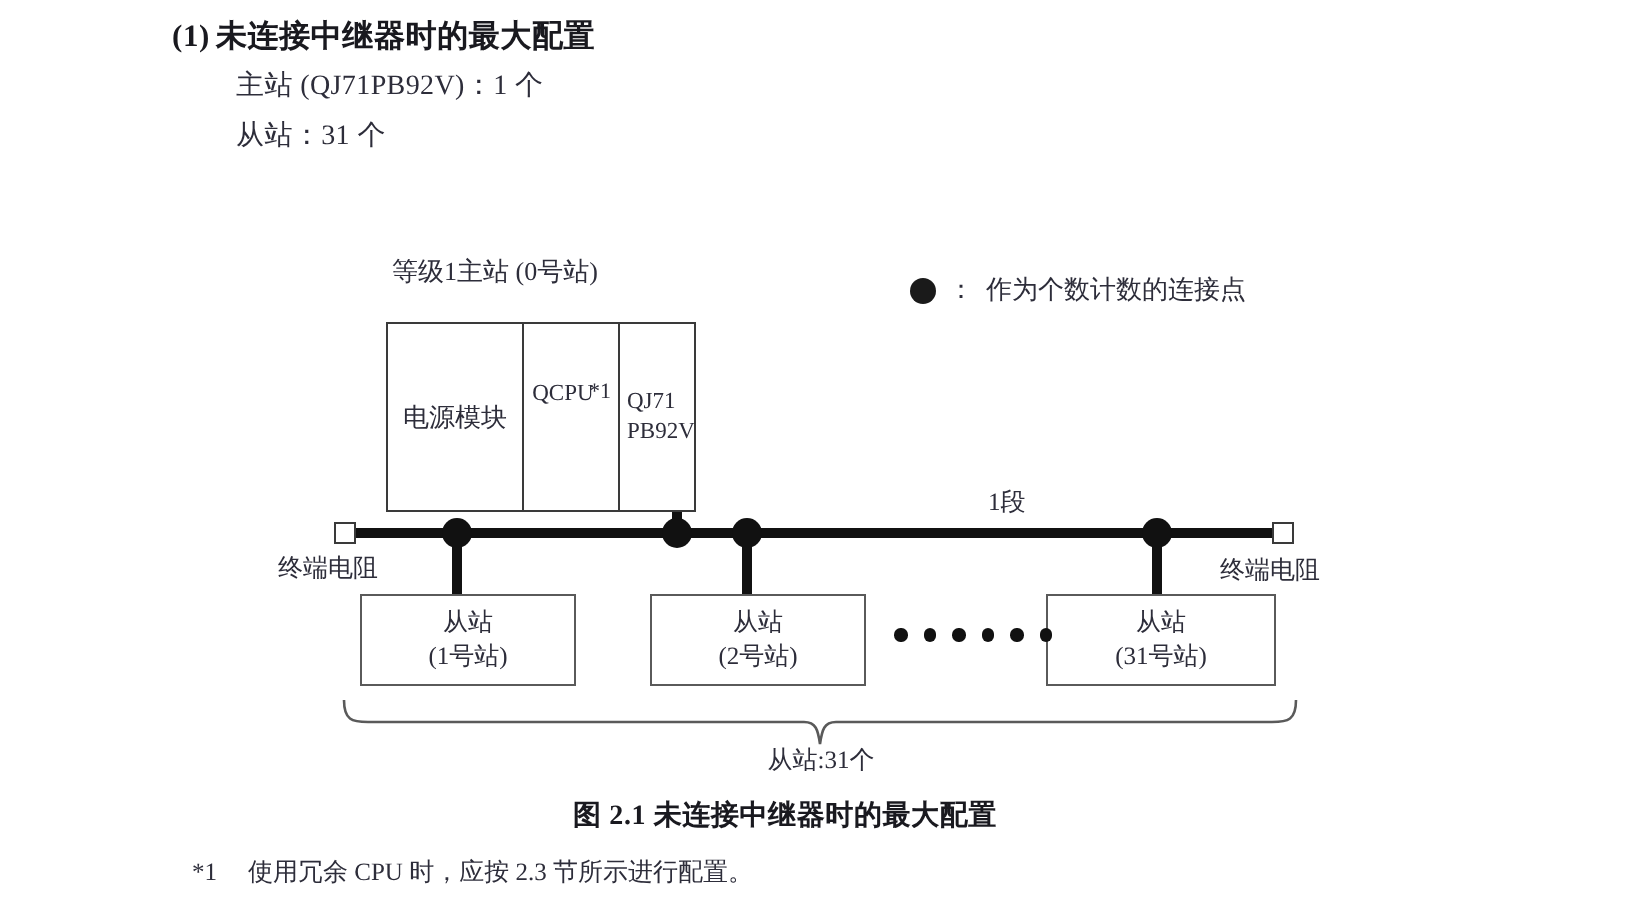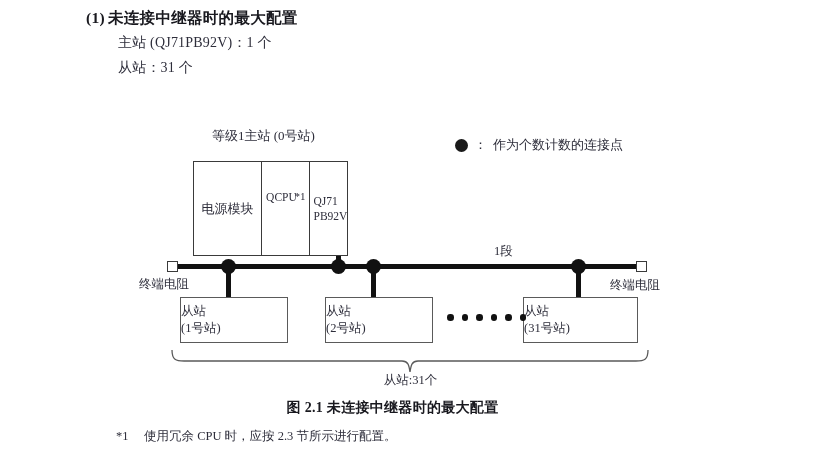--- a/index.html
+++ b/index.html
@@ -18,21 +18,21 @@
   #heading .num{margin-right:3px;}
   #line-master{left:118px;top:34px;font-size:14px;color:#2d2d3a;letter-spacing:0.2px;}
   #line-slave{left:118px;top:59px;font-size:14px;color:#2d2d3a;letter-spacing:0.2px;}
 
   
   #legend{left:455px;top:136px;font-size:13px;color:#2d2d3a;display:flex;align-items:center;gap:6px;}
   #legend .lg-dot{width:13px;height:13px;border-radius:50%;background:#1a1a1a;display:inline-block;}
   #legend .lg-colon{font-size:13px;}
 
   
-  #master-title{left:196px;top:127px;font-size:13px;color:#2d2d3a;white-space:nowrap;margin-left:16px;}
+  #master-title{left:196px;top:127px;font-size:13px;color:#2d2d3a;white-space:nowrap;}
   #master-rack{left:193px;top:161px;width:155px;height:95px;box-sizing:border-box;
       border:1.6px solid #3a3a3a;display:flex;background:#fff;}
   #master-rack .cell{box-sizing:border-box;position:relative;display:flex;
       align-items:center;justify-content:center;}
   #cell-power{width:69px;border-right:1.6px solid #3a3a3a;font-size:13px;color:#2d2d3a;}
   #cell-cpu{width:48px;border-right:1.6px solid #3a3a3a;}
   #cell-cpu .cpu-label{position:absolute;left:4px;top:29px;font-size:11.5px;color:#2d2d3a;}
   #cell-cpu .cpu-note{position:absolute;right:3px;top:28px;font-size:11px;color:#2d2d3a;}
   #cell-net{width:38px;}
   #cell-net .net-lines{position:absolute;left:4px;top:32px;font-size:11.5px;line-height:15px;color:#2d2d3a;}
@@ -56,37 +56,37 @@
   .term-sq{width:11px;height:11px;border:1.6px solid #3a3a3a;background:#fff;box-sizing:border-box;}
   #term-left-sq{left:167px;top:261px;}
   #term-right-sq{left:636px;top:261px;}
   #term-left-label{left:139px;top:276px;font-size:12.5px;color:#2d2d3a;white-space:nowrap;}
   #term-right-label{left:610px;top:277px;font-size:12.5px;color:#2d2d3a;white-space:nowrap;}
 
   #seg-label{left:449px;top:243px;font-size:12.5px;color:#2d2d3a;margin-left:45px;}
 
   
   .slave{box-sizing:border-box;border:1.3px solid #5a5a5a;background:#fff;
-      display:flex;flex-direction:column;align-items:flex-start;justify-content:center;
+      display:flex;flex-direction:column;align-items:center;justify-content:center;
       font-size:12.5px;color:#2d2d3a;line-height:17px;}
   #slave1{left:180px;top:297px;width:108px;height:46px;}
   #slave2{left:325px;top:297px;width:108px;height:46px;}
   #slave31{left:523px;top:297px;width:115px;height:46px;}
 
   
   #ellipsis{left:447px;top:314px;display:flex;gap:8px;align-items:center;}
   #ellipsis i{width:6.5px;height:6.5px;border-radius:50%;background:#111;display:block;}
 
   
   #brace{left:170px;top:348px;width:480px;height:26px;}
   #brace-label{left:0;top:372px;width:821px;text-align:center;font-size:12.5px;color:#2d2d3a;}
 
   
   #caption{left:0;top:399px;width:785px;text-align:center;font-size:14px;font-weight:bold;color:#19191f;letter-spacing:0.3px;}
-  #footnote{left:116px;top:428px;font-size:12.5px;color:#2d2d3a;}
+  #footnote{left:96px;top:428px;font-size:12.5px;color:#2d2d3a;}
   #footnote .fn-mark{display:inline-block;width:28px;}
 </style>
 </head>
 <body>
 
 <div class="abs" id="heading">
   <span class="num">(1)</span><span>未连接中继器时的最大配置</span>
 </div>
 <div class="abs" id="line-master">主站 (QJ71PB92V)：1 个</div>
 <div class="abs" id="line-slave">从站：31 个</div>

